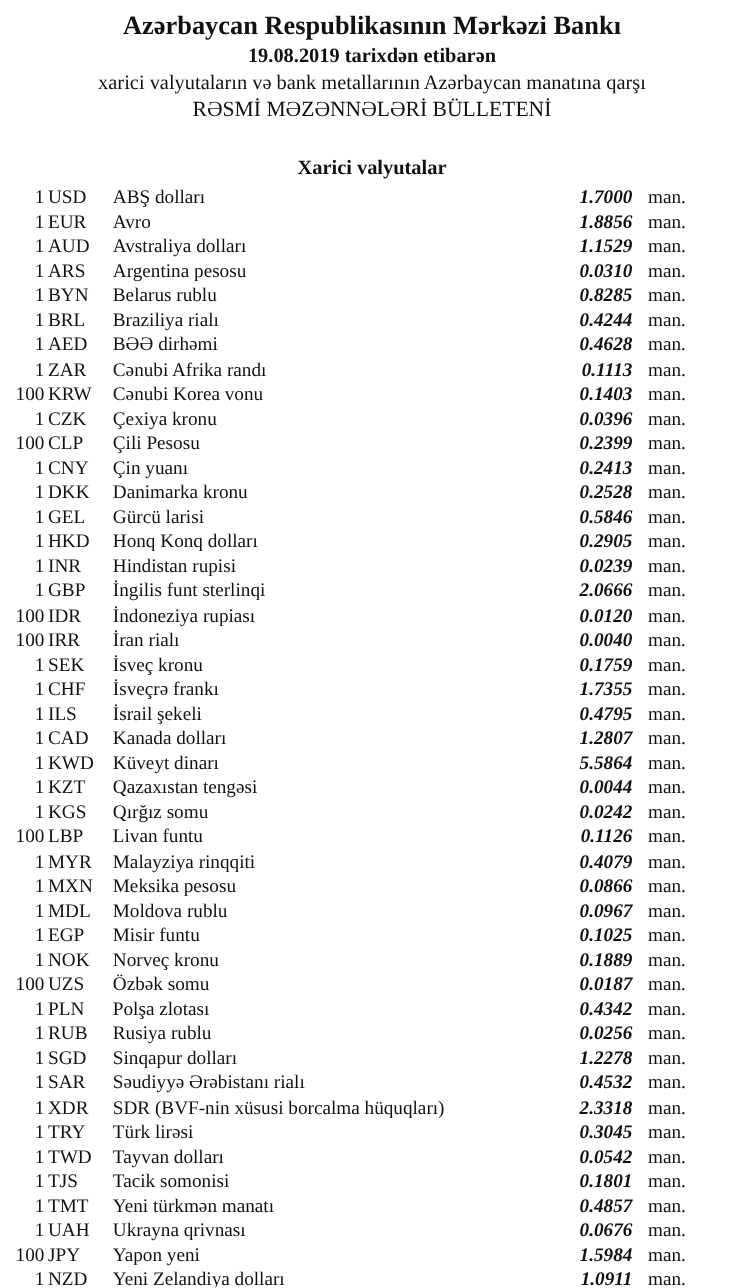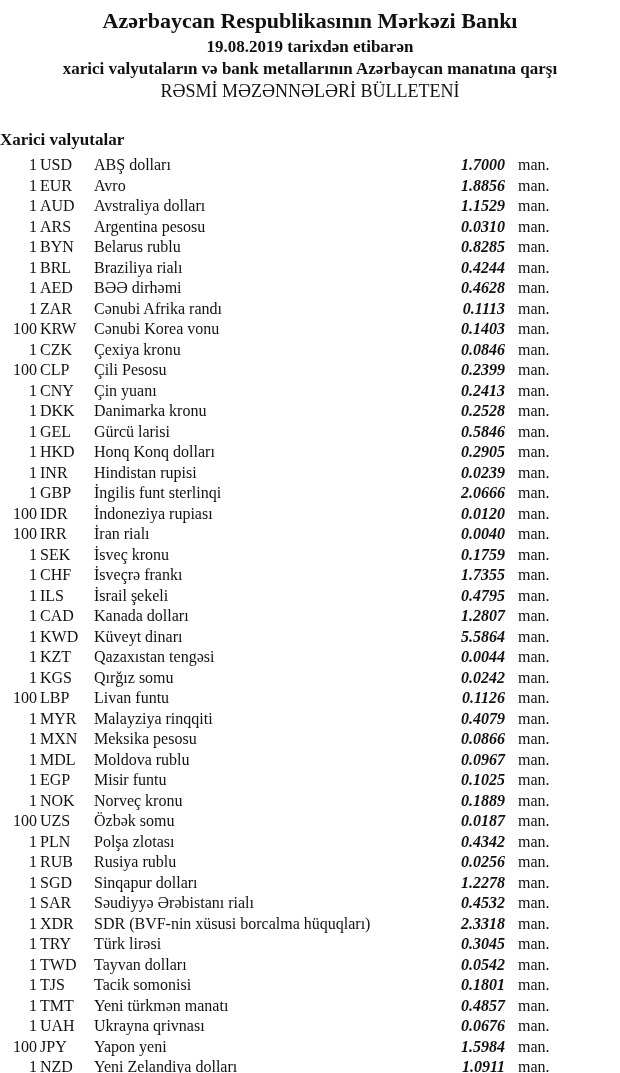--- a/index.html
+++ b/index.html
@@ -25,30 +25,31 @@
     font-weight: bold;
     line-height: 28px;
   }
   .date-line {
     font-size: 17px;
     font-weight: bold;
     line-height: 23px;
   }
   .subtitle {
     font-size: 17px;
-    font-weight: bold;
+    font-weight: normal;
     line-height: 22px;
   }
   .bulletin-line {
     font-size: 18px;
     font-weight: normal;
     line-height: 23px;
   }
   .section-title {
     margin-top: 27px;
+    text-align: center;
     font-size: 17px;
     font-weight: bold;
     line-height: 20px;
   }
   .rates-table {
     margin-top: 5px;
   }
   .row {
     display: flex;
     align-items: baseline;
@@ -74,21 +75,21 @@
   }
   .rate {
     flex: none;
     width: 72px;
     text-align: right;
     font-weight: bold;
     font-style: italic;
   }
   .unit {
     flex: none;
-    width: 115px;
+    width: 93px;
     padding-left: 13px;
     box-sizing: border-box;
   }
 </style>
 </head>
 <body>
 
 <div class="page">
 
   <div class="header">
@@ -170,21 +171,21 @@
       <span class="code">KRW</span>
       <span class="name">Cənubi Korea vonu</span>
       <span class="rate">0.1403</span>
       <span class="unit">man.</span>
     </div>
 
     <div class="row">
       <span class="qty">1</span>
       <span class="code">CZK</span>
       <span class="name">Çexiya kronu</span>
-      <span class="rate">0.0846</span>
+      <span class="rate">0.0396</span>
       <span class="unit">man.</span>
     </div>
 
     <div class="row">
       <span class="qty">100</span>
       <span class="code">CLP</span>
       <span class="name">Çili Pesosu</span>
       <span class="rate">0.2399</span>
       <span class="unit">man.</span>
     </div>

